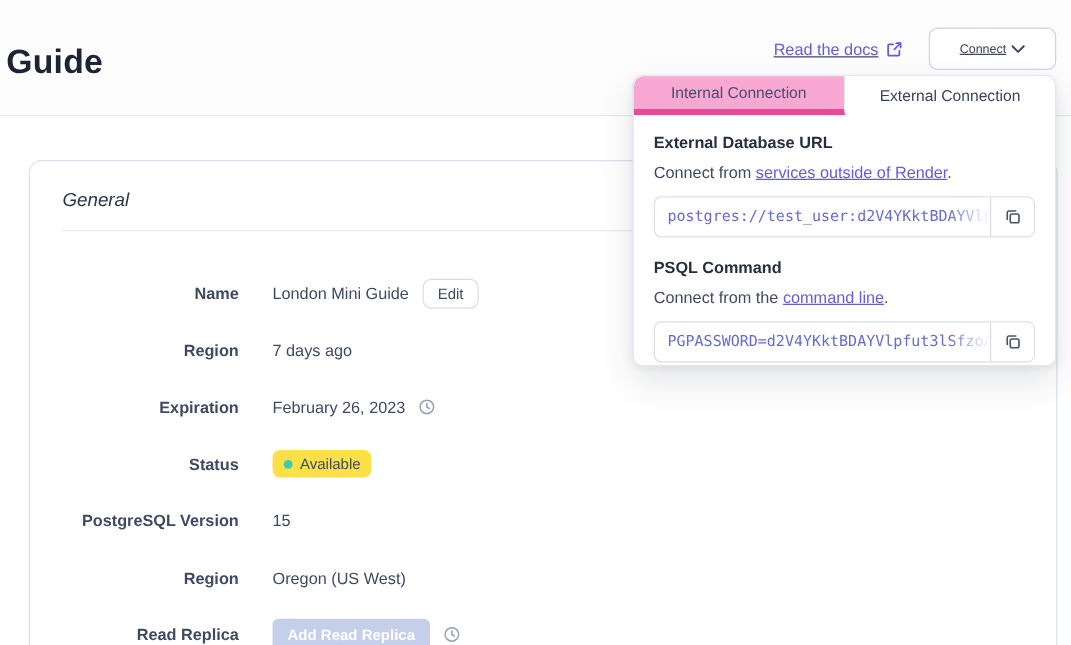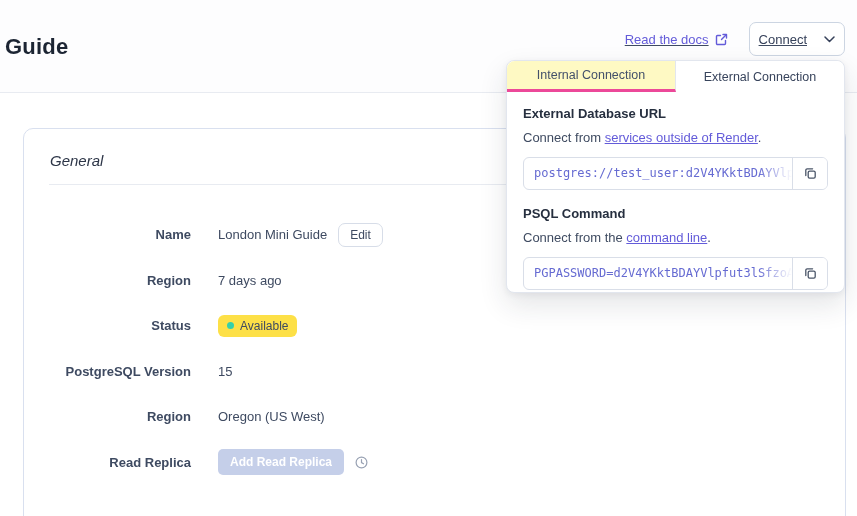--- a/index.html
+++ b/index.html
@@ -13,35 +13,35 @@
   }
 
   
   .header {
     position: absolute; left: 0; top: 0; width: 857px; height: 93px;
     background: #fdfdfe;
     border-bottom: 1px solid #e8ebf1;
   }
   .page-title {
     position: absolute; left: 5px; top: 34px;
-    font-size: 22px; font-weight: 700; color: #1c2533; letter-spacing: .2px;
+    font-size: 27px; font-weight: 700; color: #1c2533; letter-spacing: .2px;
   }
   .header-right {
     position: absolute; right: 12px; top: 22px;
     display: flex; align-items: center; gap: 21px; height: 34px; text-decoration: underline;
   }
   .docs-link {
     display: inline-flex; align-items: center; gap: 6px;
     color: #635bd9; font-size: 13px; text-decoration: none; cursor: pointer;
   }
   .btn-connect {
-    display: inline-flex; align-items: center; gap: 17px;
-    height: 34px; padding: 0 9px;
+    display: inline-flex; align-items: center; gap: 4px;
+    height: 34px; padding: 0 24px;
     background: #fff; border: 1px solid #ccd5e2; border-radius: 7px;
-    font-size: 13px; color: #36415a; cursor: pointer;
+    font-size: 10px; color: #36415a; cursor: pointer;
     font-family: "Liberation Sans", sans-serif;
   }
 
   
   .card {
     position: absolute; left: 23px; top: 128px; width: 823px; height: 440px;
     background: #fff; border: 1px solid #d9e0ef; border-radius: 10px;
   }
   .card-heading {
     padding: 23px 26px 15px 26px;
@@ -82,22 +82,22 @@
     background: #fff; border: 1px solid #e2e6ee; border-radius: 8px;
     box-shadow: 0 12px 28px rgba(30,41,59,.12), 0 2px 6px rgba(30,41,59,.06);
     z-index: 5;
   }
   .tabbar { display: flex; height: 31px; }
   .tab {
     flex: 1; display: flex; align-items: center; justify-content: center;
     font-size: 12.5px; color: #43506a; cursor: pointer;
   }
   .tab.inactive {
-    background: #fef9c3;
-    border-right: 1px solid #e2e6ee; border-bottom: 3px solid #ec4899;
+    background: #f9a8d4;
+    border-right: 1px solid #e2e6ee; border-bottom: 5px solid #ec4899;
     border-top-left-radius: 8px;
   }
   .tab.active { background: #fff; border-top-right-radius: 8px; color: #38445c; }
   .panel-body { padding: 14px 16px 16px 16px; }
   .panel-heading { font-size: 13px; font-weight: 700; color: #262f3f; margin-bottom: 9px; }
   .panel-desc { font-size: 13px; color: #3f4b61; margin-bottom: 12px; }
   .panel-desc .lnk { color: #635bd9; cursor: pointer; text-decoration: underline; }
   .input-group {
     display: flex; height: 33px; border: 1px solid #d9dee8; border-radius: 6px;
     overflow: hidden; margin-bottom: 16px; background: #fff;
@@ -156,20 +156,32 @@
         <span>London Mini Guide</span>
         <button class="btn-edit">Edit</button>
       </div>
     </div>
 
     <div class="row">
       <div class="row-label">Region</div>
       <div class="row-value">7 days ago</div>
     </div>
 
+    <div class="row">
+      <div class="row-label">Expiration</div>
+      <div class="row-value">
+        <span>February 26, 2023</span>
+        <span class="icon-clock">
+          <svg width="13" height="13" viewBox="0 0 13 13" fill="none" stroke="currentColor" stroke-width="1.2" stroke-linecap="round">
+            <circle cx="6.5" cy="6.5" r="5.4"></circle>
+            <path d="M6.5 3.6v3l2 1.2"></path>
+          </svg>
+        </span>
+      </div>
+    </div>
 
     <div class="row">
       <div class="row-label">Status</div>
       <div class="row-value">
         <span class="badge">
           <span class="badge-dot"></span>
           <span>Available</span>
         </span>
       </div>
     </div>

